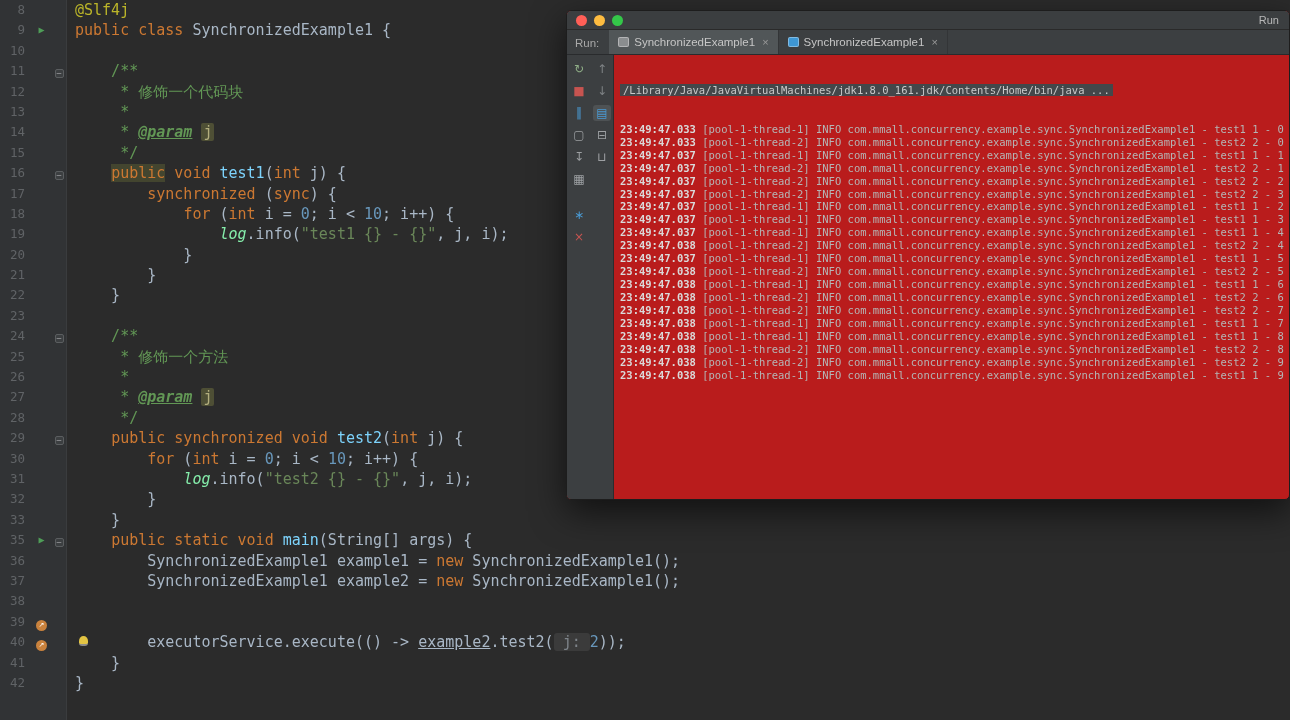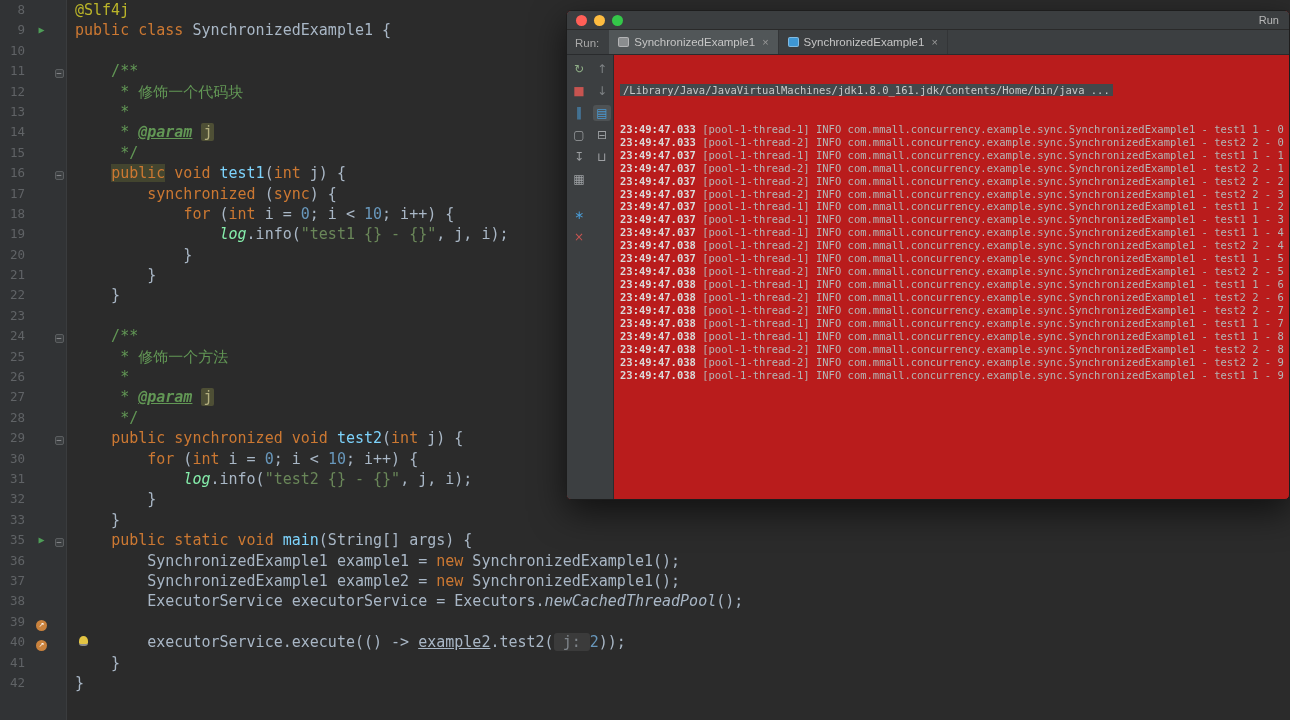--- a/index.html
+++ b/index.html
@@ -92,21 +92,21 @@
         <div class="line"><span class="lnum">27</span><span class="gico"></span><span class="fold"></span><span class="codetext"><span class="tk-c">     * </span><span class="tk-ct">@param</span><span class="tk-c"> </span><span class="tk-cp">j</span></span></div>
         <div class="line"><span class="lnum">28</span><span class="gico"></span><span class="fold"></span><span class="codetext"><span class="tk-c">     */</span></span></div>
         <div class="line"><span class="lnum">29</span><span class="gico"></span><span class="fold"><span class="foldbox">−</span></span><span class="codetext"><span class="tk-d">    </span><span class="tk-k">public synchronized void </span><span class="tk-m">test2</span><span class="tk-d">(</span><span class="tk-k">int</span><span class="tk-d"> j) {</span></span></div>
         <div class="line"><span class="lnum">30</span><span class="gico"></span><span class="fold"></span><span class="codetext"><span class="tk-d">        </span><span class="tk-k">for</span><span class="tk-d"> (</span><span class="tk-k">int</span><span class="tk-d"> i = </span><span class="tk-n">0</span><span class="tk-d">; i &lt; </span><span class="tk-n">10</span><span class="tk-d">; i++) {</span></span></div>
         <div class="line"><span class="lnum">31</span><span class="gico"></span><span class="fold"></span><span class="codetext"><span class="tk-d">            </span><span class="tk-f">log</span><span class="tk-d">.info(</span><span class="tk-s">"test2 {} - {}"</span><span class="tk-d">, j, i);</span></span></div>
         <div class="line"><span class="lnum">32</span><span class="gico"></span><span class="fold"></span><span class="codetext"><span class="tk-d">        }</span></span></div>
         <div class="line"><span class="lnum">33</span><span class="gico"></span><span class="fold"></span><span class="codetext"><span class="tk-d">    }</span></span></div>
         <div class="line"><span class="lnum">35</span><span class="gico grun">▶</span><span class="fold"><span class="foldbox">−</span></span><span class="codetext"><span class="tk-d">    </span><span class="tk-k">public static void </span><span class="tk-m">main</span><span class="tk-d">(String[] args) {</span></span></div>
         <div class="line"><span class="lnum">36</span><span class="gico"></span><span class="fold"></span><span class="codetext"><span class="tk-d">        SynchronizedExample1 example1 = </span><span class="tk-k">new</span><span class="tk-d"> SynchronizedExample1();</span></span></div>
         <div class="line"><span class="lnum">37</span><span class="gico"></span><span class="fold"></span><span class="codetext"><span class="tk-d">        SynchronizedExample1 example2 = </span><span class="tk-k">new</span><span class="tk-d"> SynchronizedExample1();</span></span></div>
-        <div class="line"><span class="lnum">38</span><span class="gico"></span><span class="fold"></span><span class="codetext"><span class="tk-d">        ExecutorService executorService = Executors.</span><span class="tk-i">newCachedThreadPool</span><span class="tk-d">();</span></span></div>
+        <div class="line"><span class="lnum">38</span><span class="gico"></span><span class="fold"></span></div>
         <div class="line"><span class="lnum">39</span><span class="gico"><span class="bpc">↗</span></span><span class="fold"></span></div>
         <div class="line"><span class="lnum">40</span><span class="gico"><span class="bpc">↗</span></span><span class="fold"></span><span class="codetext"><span class="bulb"></span><span class="tk-d">        executorService.execute(() -&gt; </span><span class="tk-u">example2</span><span class="tk-d">.test2(</span><span class="tk-h"> j: </span><span class="tk-n">2</span><span class="tk-d">));</span></span></div>
         <div class="line"><span class="lnum">41</span><span class="gico"></span><span class="fold"></span><span class="codetext"><span class="tk-d">    }</span></span></div>
         <div class="line"><span class="lnum">42</span><span class="gico"></span><span class="fold"></span><span class="codetext"><span class="tk-d">}</span></span></div>
       </div>
   </div>
 
   <div class="run-window">
     <div class="titlebar">
       <div class="dots" id="traffic">

